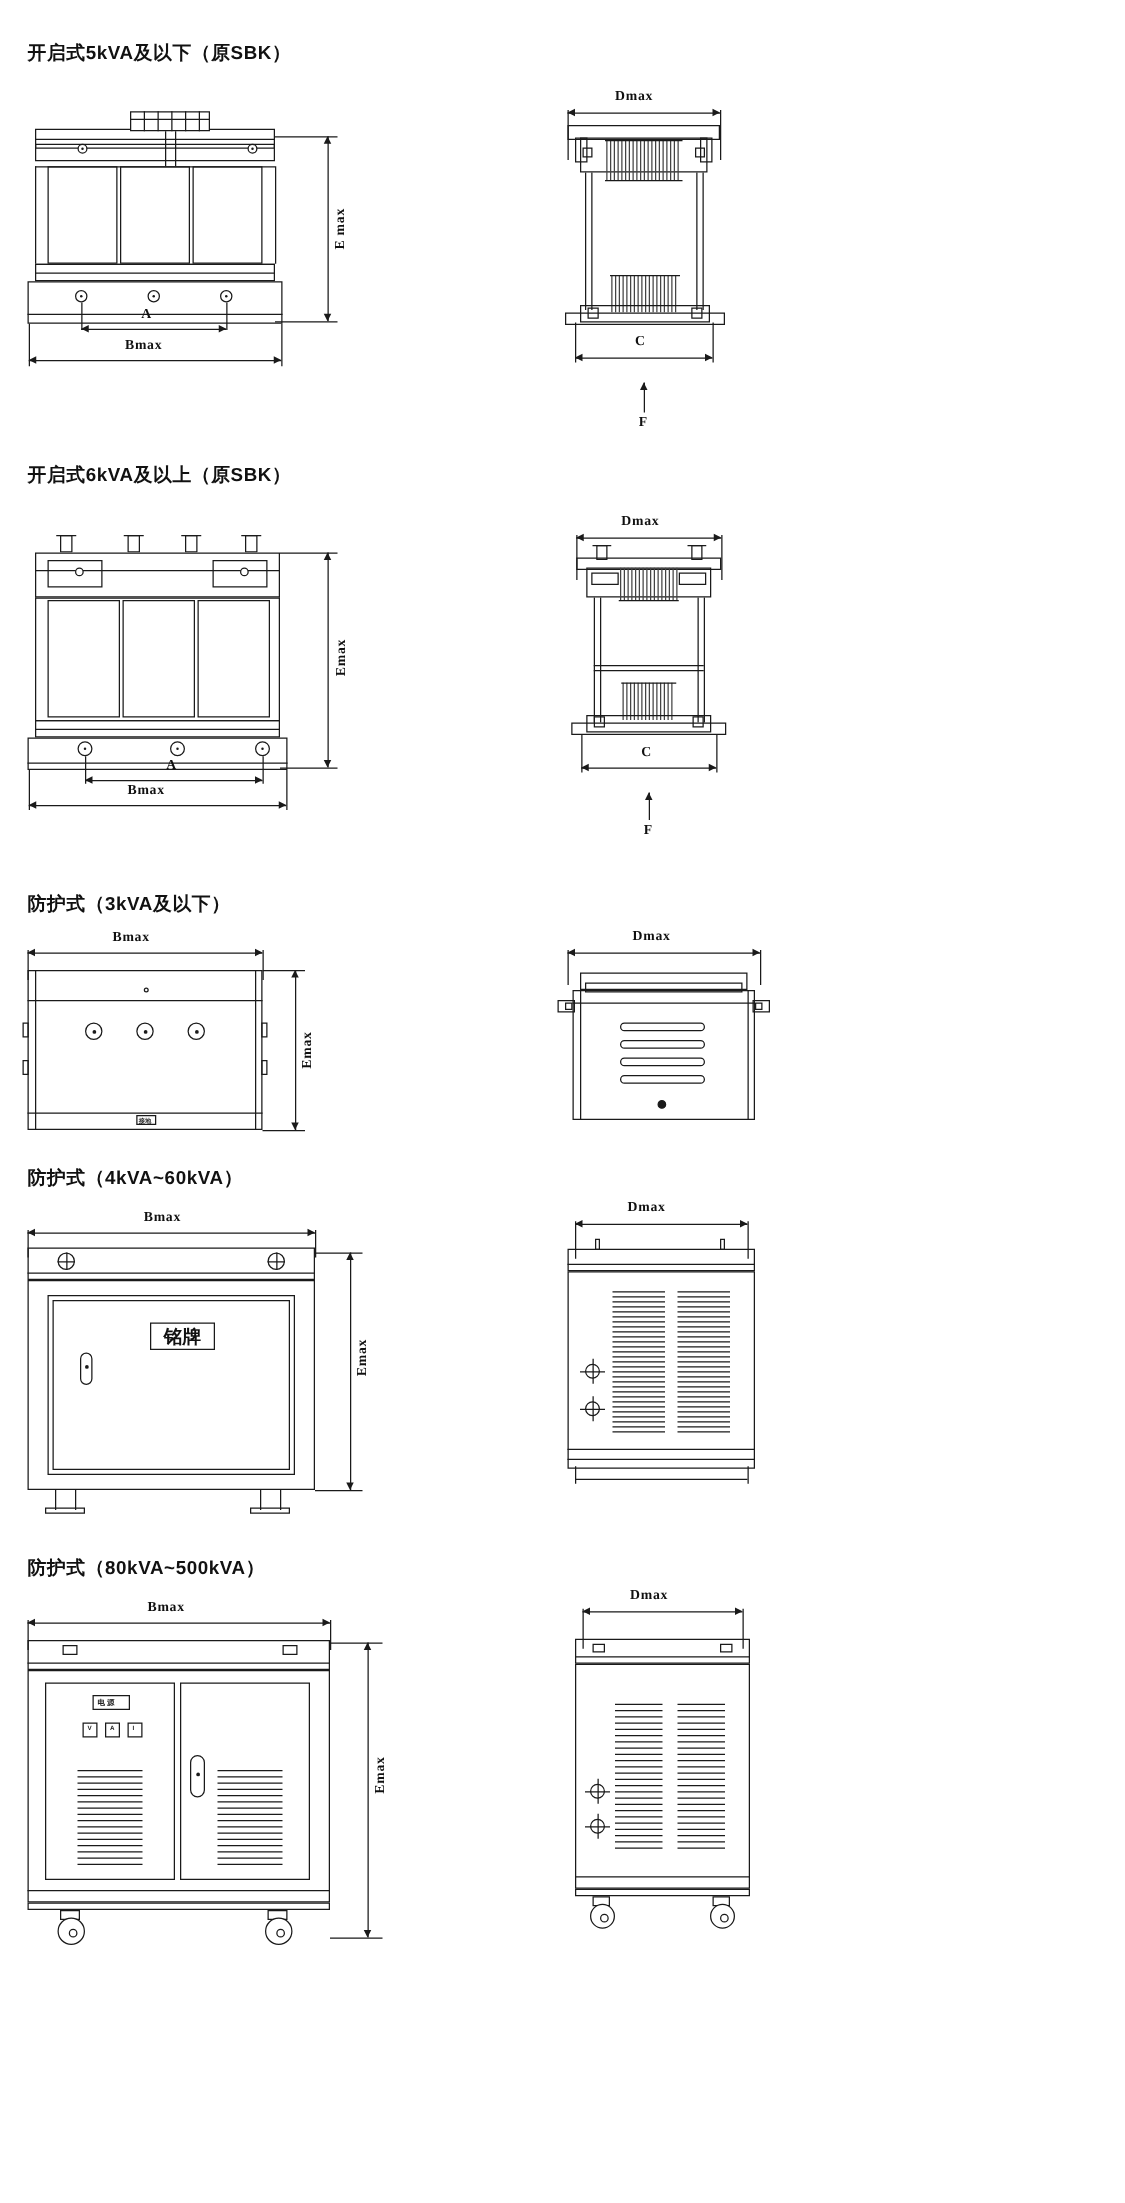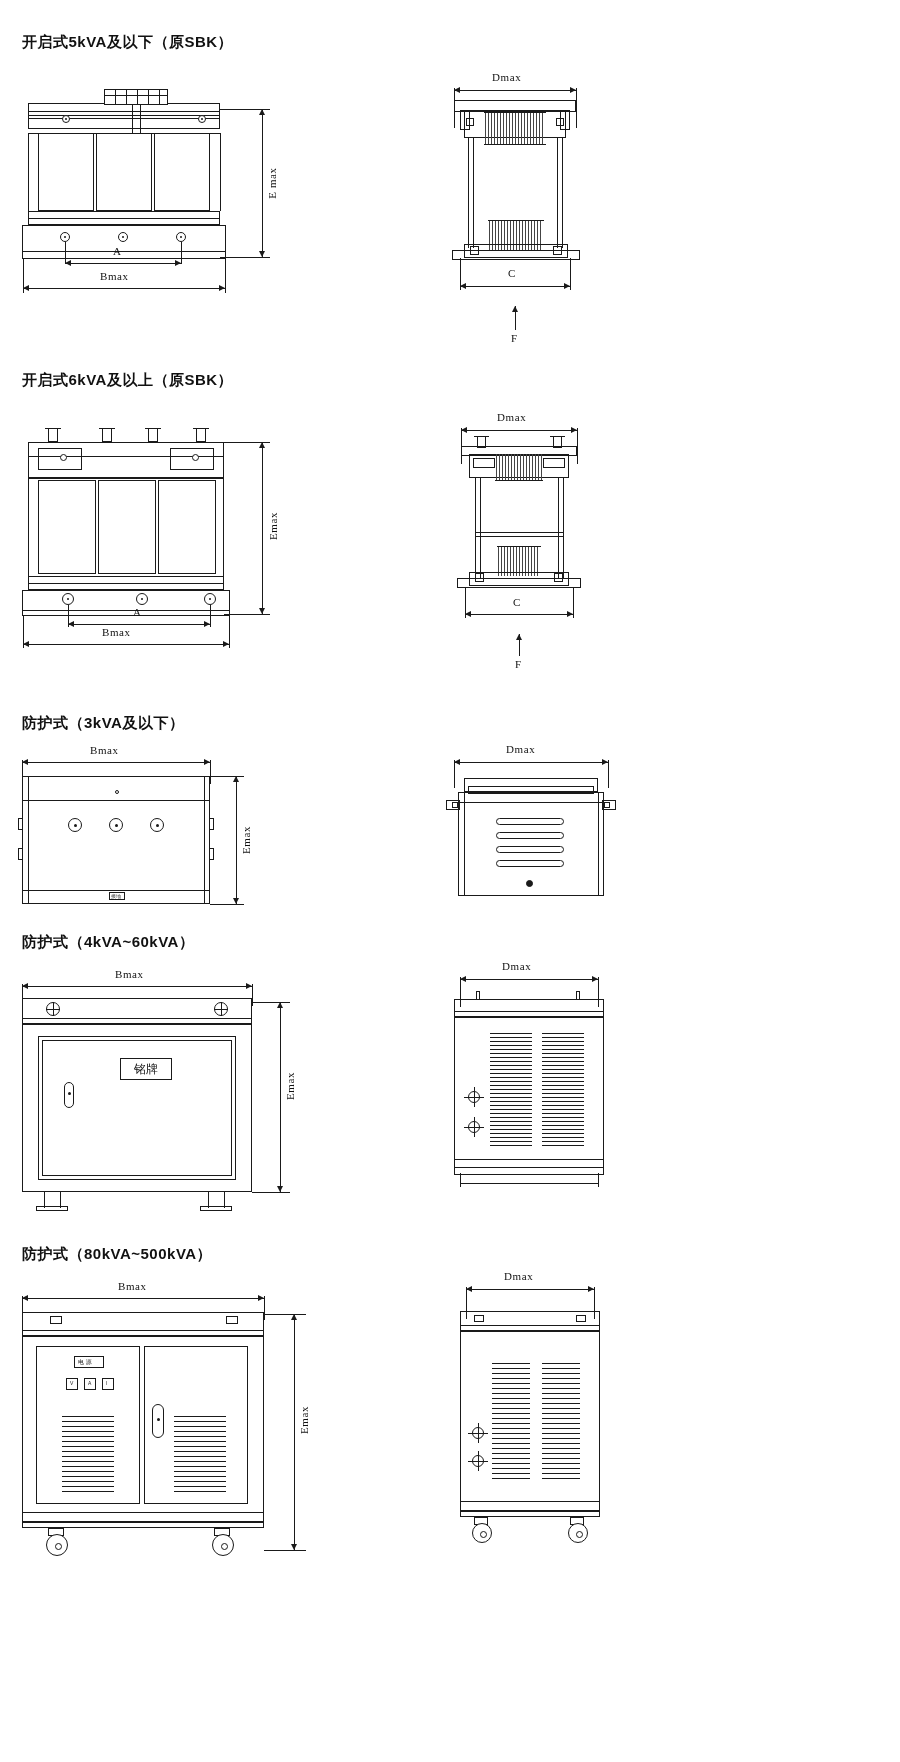--- a/index.html
+++ b/index.html
@@ -14,21 +14,21 @@
   .section-title{
     position:absolute;
     font-size:15px;
     font-weight:700;
     letter-spacing:.5px;
     color:#111;
     white-space:nowrap;
   }
 
   
-  .fig{position:absolute;}
+  .fig{position:absolute;font-weight:bold;}
   .ln{position:absolute;background:#1a1a1a;}
   .ln.h{height:1px;}
   .ln.v{width:1px;}
   .box{position:absolute;border:1px solid #1a1a1a;box-sizing:border-box;background:transparent;}
   .box.thick{border-width:1.4px;}
   .box.fill{background:#fff;}
   .circle{position:absolute;border:1px solid #1a1a1a;border-radius:50%;box-sizing:border-box;background:#fff;}
   .dot{position:absolute;border-radius:50%;background:#1a1a1a;}
 
   
@@ -56,21 +56,21 @@
   .louver i{position:absolute;left:0;right:0;height:1px;background:#1a1a1a;}
 
   .coilhatch{position:absolute;overflow:hidden;}
   .coilhatch i{position:absolute;top:0;bottom:0;width:1px;background:#444;}
 
   .nameplate{
     position:absolute;
     border:1px solid #1a1a1a;
     box-sizing:border-box;
     display:flex;align-items:center;justify-content:center;
-    font-size:12px;
+    font-size:15px;
     background:#fff;
     color:#111;
   }
   .tinytext{position:absolute;font-size:5px;color:#222;white-space:nowrap;}
   .caster{position:absolute;border:1.2px solid #1a1a1a;border-radius:50%;background:#fff;box-sizing:border-box;}
   .caster:after{
     content:"";position:absolute;left:50%;top:50%;width:5px;height:5px;margin:-2.5px 0 0 -2.5px;
     border:1px solid #1a1a1a;border-radius:50%;background:#fff;
   }
 </style>

